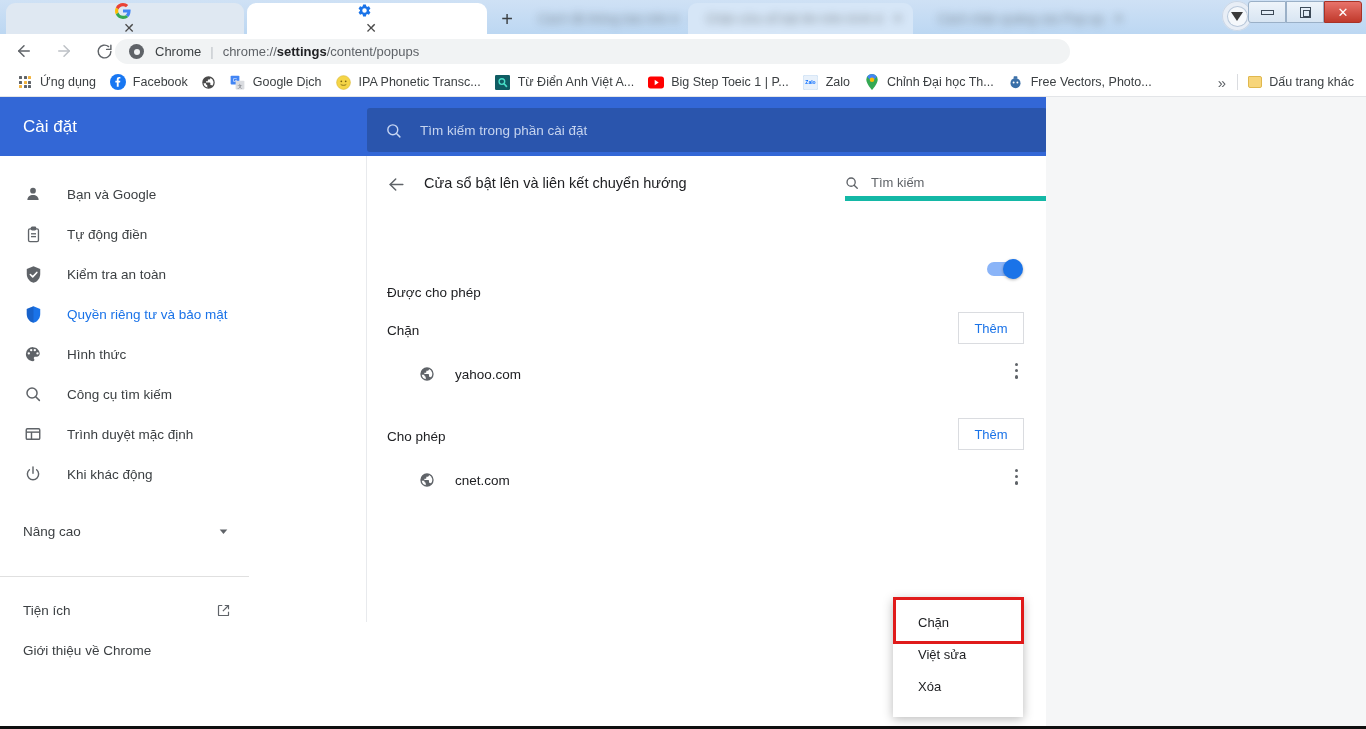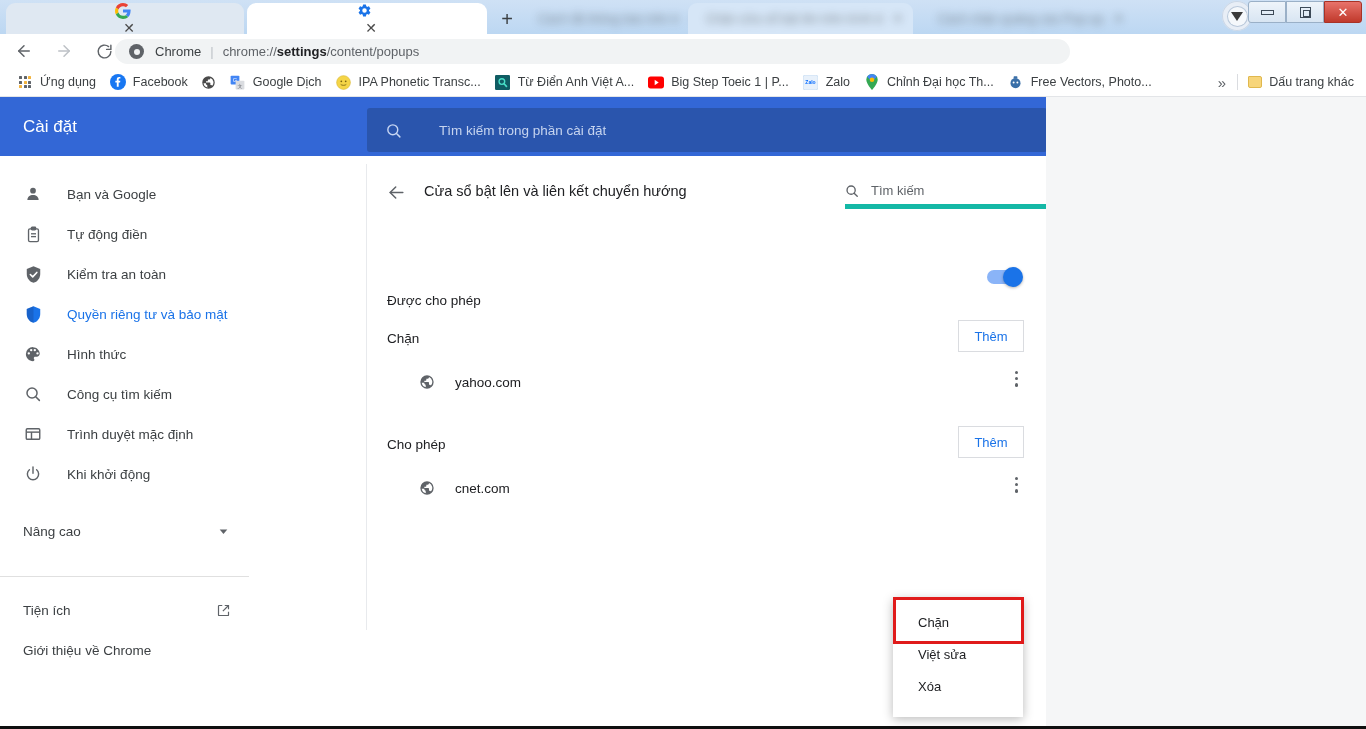--- a/index.html
+++ b/index.html
@@ -114,21 +114,21 @@
 
   
   .page { position: absolute; left: 0; top: 97px; width: 1366px; height: 632px;
     background: #f5f6f7; }
   .blue-header { position: absolute; left: 0; top: 0; width: 1366px; height: 59px;
     background: #3367d6; }
   .settings-title { position: absolute; left: 23px; top: 20px; font-size: 17px;
     color: #ffffff; }
   .search-box { position: absolute; left: 367px; top: 11px; width: 680px; height: 44px;
     background: #2a55ad; border-radius: 3px; display: flex; align-items: center;
-    padding-left: 18px; gap: 19px; }
+    padding-left: 18px; }
   .search-box .mag { color: #c7d6f3; margin-right: 18px; }
   .search-ph { font-size: 13.5px; color: #c6d4ef; }
 
   .content-card { position: absolute; left: 0; top: 59px; width: 1046px; height: 573px;
     background: #ffffff; }
   .sidebar { position: absolute; left: 0; top: 0; width: 366px; height: 573px;
     background: #ffffff; }
   .nav-item { display: flex; align-items: center; height: 40px; padding-left: 23px;
     font-size: 13.5px; color: #3c4043; }
   .nav-item .ico { width: 20px; height: 20px; margin-right: 24px; flex: 0 0 20px;
@@ -138,21 +138,21 @@
   .nav-adv { display: flex; align-items: center; height: 40px; padding-left: 23px;
     font-size: 13.5px; color: #3c4043; margin-top: 17px; }
   .nav-adv .chev { position: absolute; left: 217px; color: #5f6368; }
   .nav-div { position: absolute; left: 0; top: 420px; width: 249px; height: 1px;
     background: #e0e0e0; }
   .nav-bottom { position: absolute; left: 0; top: 434px; width: 366px; }
   .nav-plain { display: flex; align-items: center; height: 40px; padding-left: 23px;
     font-size: 13.5px; color: #3c4043; position: relative; }
   .nav-plain .ext { position: absolute; left: 216px; color: #5f6368; }
 
-  .main { position: absolute; left: 366px; top: 8px; width: 680px; height: 466px;
+  .main { position: absolute; left: 366px; top: 0; width: 680px; height: 466px;
     background: #ffffff; border-left: 1px solid #e8eaed; }
   .main-head { position: relative; height: 58px; display: flex; align-items: center; }
   .back-arrow { position: absolute; left: 20px; top: 19px; color: #5f6368; }
   .main-title { position: absolute; left: 57px; top: 19px; font-size: 14.5px; color: #202124; }
   .msearch { position: absolute; left: 478px; top: 19px; width: 205px;
     border-bottom: 5px solid #14b8a6; padding-bottom: 6px; display: flex; align-items: center; }
   .msearch .mag { color: #5f6368; margin-right: 12px; }
   .msearch .ph { font-size: 13px; color: #5f6368; }
 
   .row-toggle { position: relative; height: 56px; display: flex; align-items: flex-end;
@@ -544,21 +544,21 @@
           <span>Trình duyệt mặc định</span>
         </div>
 
         <div class="nav-item">
           <span class="ico">
             <svg width="18" height="18" viewBox="0 0 24 24" fill="none" stroke="currentColor" stroke-width="1.9" stroke-linecap="round">
                 <path d="M7.2 6.4a7.5 7.5 0 109.6 0"></path>
                 <line x1="12" y1="2.5" x2="12" y2="11"></line>
               </svg>
           </span>
-          <span>Khi khởi động</span>
+          <span>Khi khác động</span>
         </div>
 
         <div class="nav-adv" style="position:relative;">
           <span>Nâng cao</span>
           <span class="chev">
             <svg width="13" height="13" viewBox="0 0 24 24" fill="currentColor">
                 <polygon points="5,8.5 19,8.5 12,16.5"></polygon>
               </svg>
           </span>
         </div>

